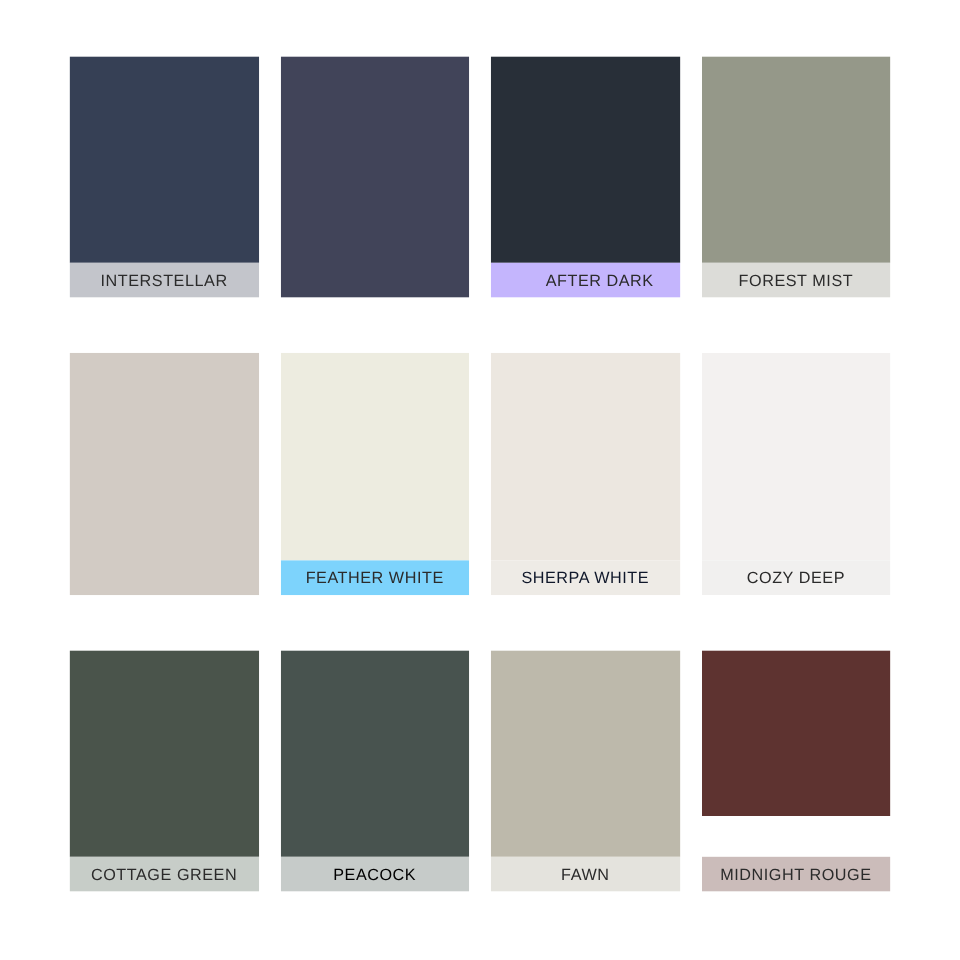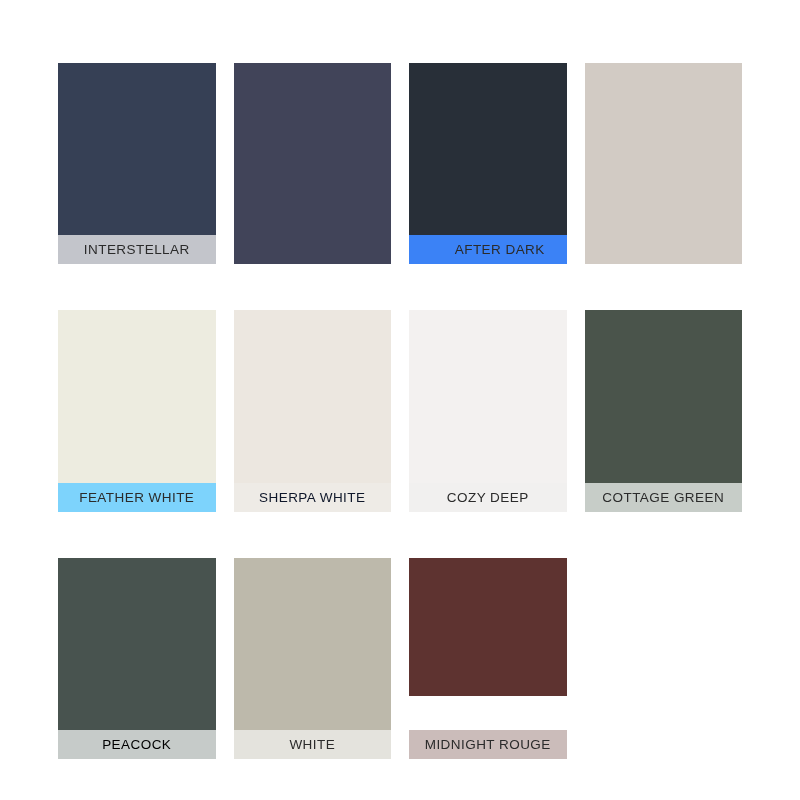--- a/index.html
+++ b/index.html
@@ -10,21 +10,21 @@
     width: 800px;
     height: 800px;
     background: #ffffff;
     font-family: "Liberation Sans", sans-serif;
     overflow: hidden;
   }
 
   #palette-board {
     position: absolute;
     left: 58px;
-    top: 63px;
+    top: 47px;
     width: 684px;
     height: 696px;
     display: grid;
     grid-template-columns: repeat(4, 1fr);
     grid-template-rows: repeat(3, 1fr);
     column-gap: 18px;
     row-gap: 46px;
   }
 
   .swatch-card {
@@ -57,21 +57,25 @@
 <div id="palette-board" style="background: rgb(255, 255, 255);">
     <div class="swatch-card">
       <div class="swatch-color" style="background: rgb(54, 64, 85);"></div>
       <div class="swatch-label" style="background: rgb(195, 197, 203); color: rgb(43, 43, 43);">INTERSTELLAR</div>
     </div>
     <div class="swatch-card">
       <div class="swatch-color" style="background: rgb(65, 68, 89);"></div>
     </div>
     <div class="swatch-card">
       <div class="swatch-color" style="background: rgb(40, 47, 56);"></div>
-      <div class="swatch-label" style="background: #3b82f6; color: rgb(43, 43, 43); padding-left: 24px;">AFTER DARK</div>
+      <div class="swatch-label" style="background: #c4b5fd; color: rgb(43, 43, 43); padding-left: 24px;">AFTER DARK</div>
+    </div>
+    <div class="swatch-card">
+      <div class="swatch-color" style="background: rgb(149, 152, 137);"></div>
+      <div class="swatch-label" style="background: rgb(220, 220, 216); color: rgb(43, 43, 43);">FOREST MIST</div>
     </div>
     <div class="swatch-card">
       <div class="swatch-color" style="background: rgb(210, 203, 196);"></div>
     </div>
     <div class="swatch-card">
       <div class="swatch-color" style="background: rgb(237, 236, 224);"></div>
       <div class="swatch-label" style="background: #7dd3fc; color: rgb(43, 43, 43);">FEATHER WHITE</div>
     </div>
     <div class="swatch-card">
       <div class="swatch-color" style="background: rgb(236, 231, 224);"></div>
@@ -84,19 +88,19 @@
     <div class="swatch-card">
       <div class="swatch-color" style="background: rgb(74, 84, 75);"></div>
       <div class="swatch-label" style="background: rgb(199, 205, 200); color: rgb(43, 43, 43);">COTTAGE GREEN</div>
     </div>
     <div class="swatch-card">
       <div class="swatch-color" style="background: rgb(72, 83, 79);"></div>
       <div class="swatch-label" style="background: rgb(198, 203, 201); color: #000000;">PEACOCK</div>
     </div>
     <div class="swatch-card">
       <div class="swatch-color" style="background: rgb(189, 185, 171);"></div>
-      <div class="swatch-label" style="background: rgb(228, 227, 221); color: rgb(43, 43, 43);">WHITE</div>
+      <div class="swatch-label" style="background: rgb(228, 227, 221); color: rgb(43, 43, 43);">FAWN</div>
     </div>
     <div class="swatch-card">
       <div class="swatch-color" style="background: rgb(94, 51, 48);"></div>
       <div class="swatch-label" style="background: rgb(203, 188, 186); color: rgb(43, 43, 43); margin-top: 34px;">MIDNIGHT ROUGE</div>
     </div>
   </div>
 
 </body></html>

